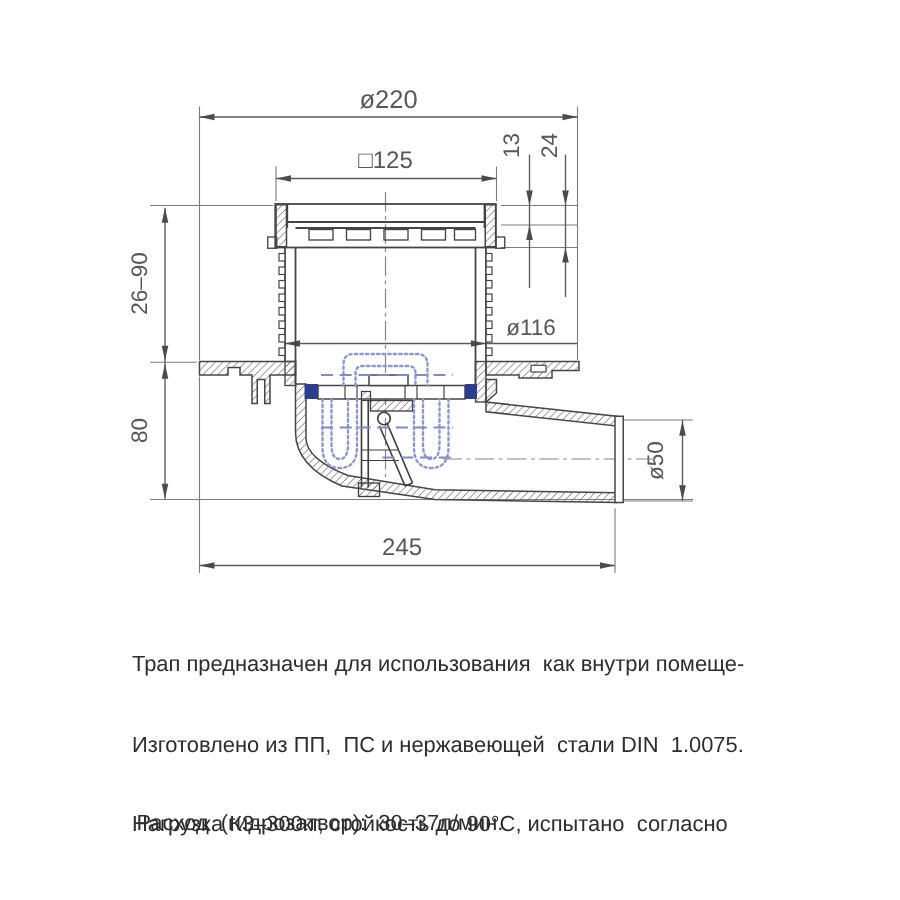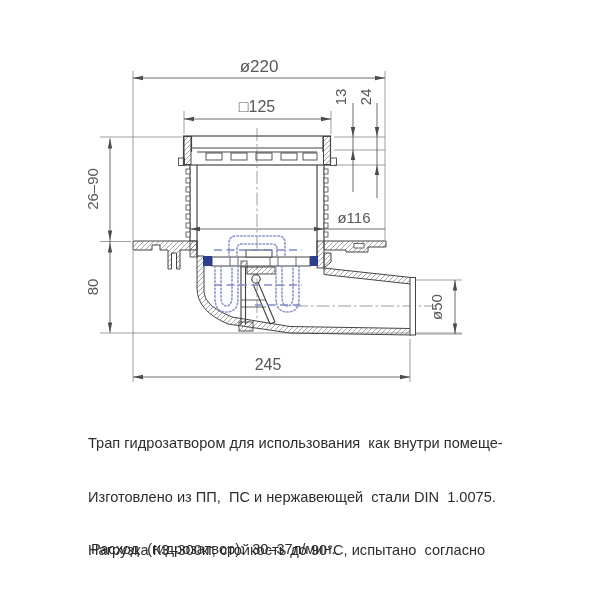--- a/index.html
+++ b/index.html
@@ -186,21 +186,21 @@
     <path d="M282,266 L282,296 Q282,306 287.5,306 Q293,306 293,296 L293,266"></path>
   </g>
   <g stroke="#7f8ac8" stroke-width="1.3" stroke-dasharray="8 4.5">
     <line x1="214" y1="250" x2="302" y2="250"></line>
     <line x1="214" y1="285" x2="302" y2="285"></line>
     <line x1="255" y1="305" x2="302" y2="305"></line>
   </g>
 </svg>
 
 <div class="desc">
-  <div>Трап гидрозатвором для использования  как внутри помеще-</div>
+  <div>Трап предназначен для использования  как внутри помеще-</div>
   <div>Изготовлено из ПП,  ПС и нержавеющей  стали DIN  1.0075.</div>
   <div>Нагрузка К3–300кг, стойкость до 90°С, испытано  согласно</div>
   
 </div>
 
 <div class="flow">
   <div>Расход  (гидрозатвор):  30–37л/мин.</div>
 </div>
 
 </div>

